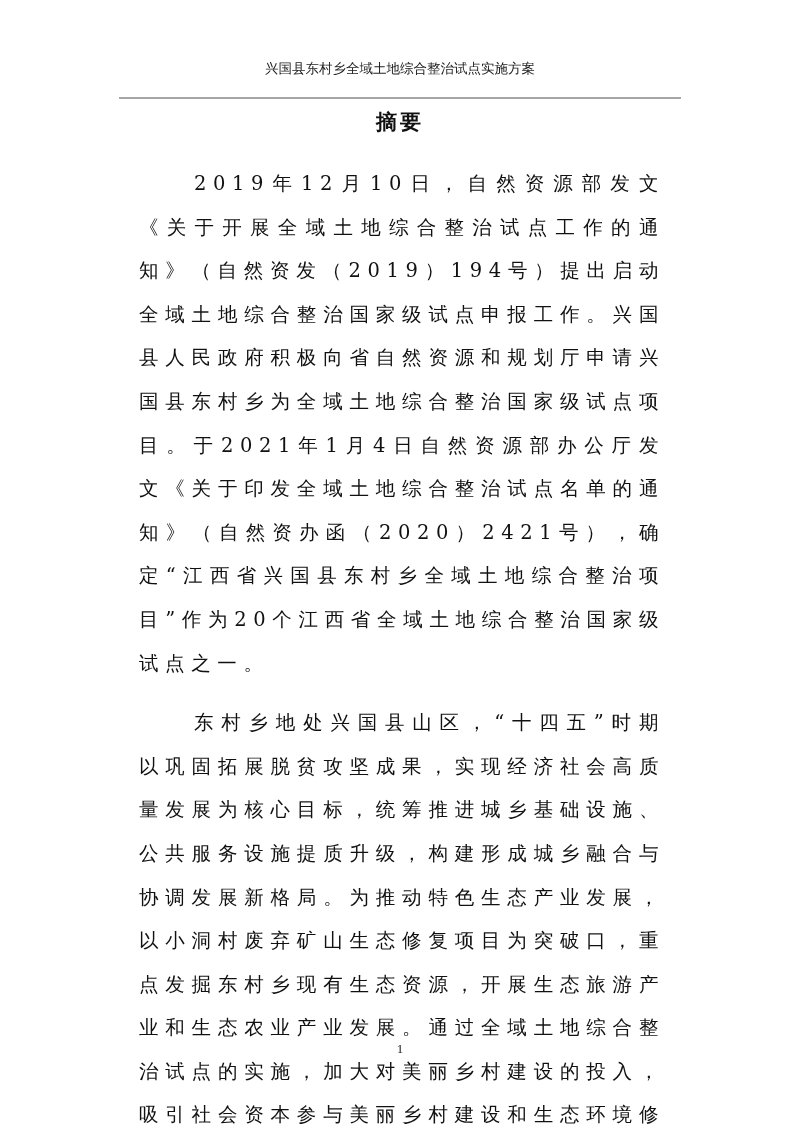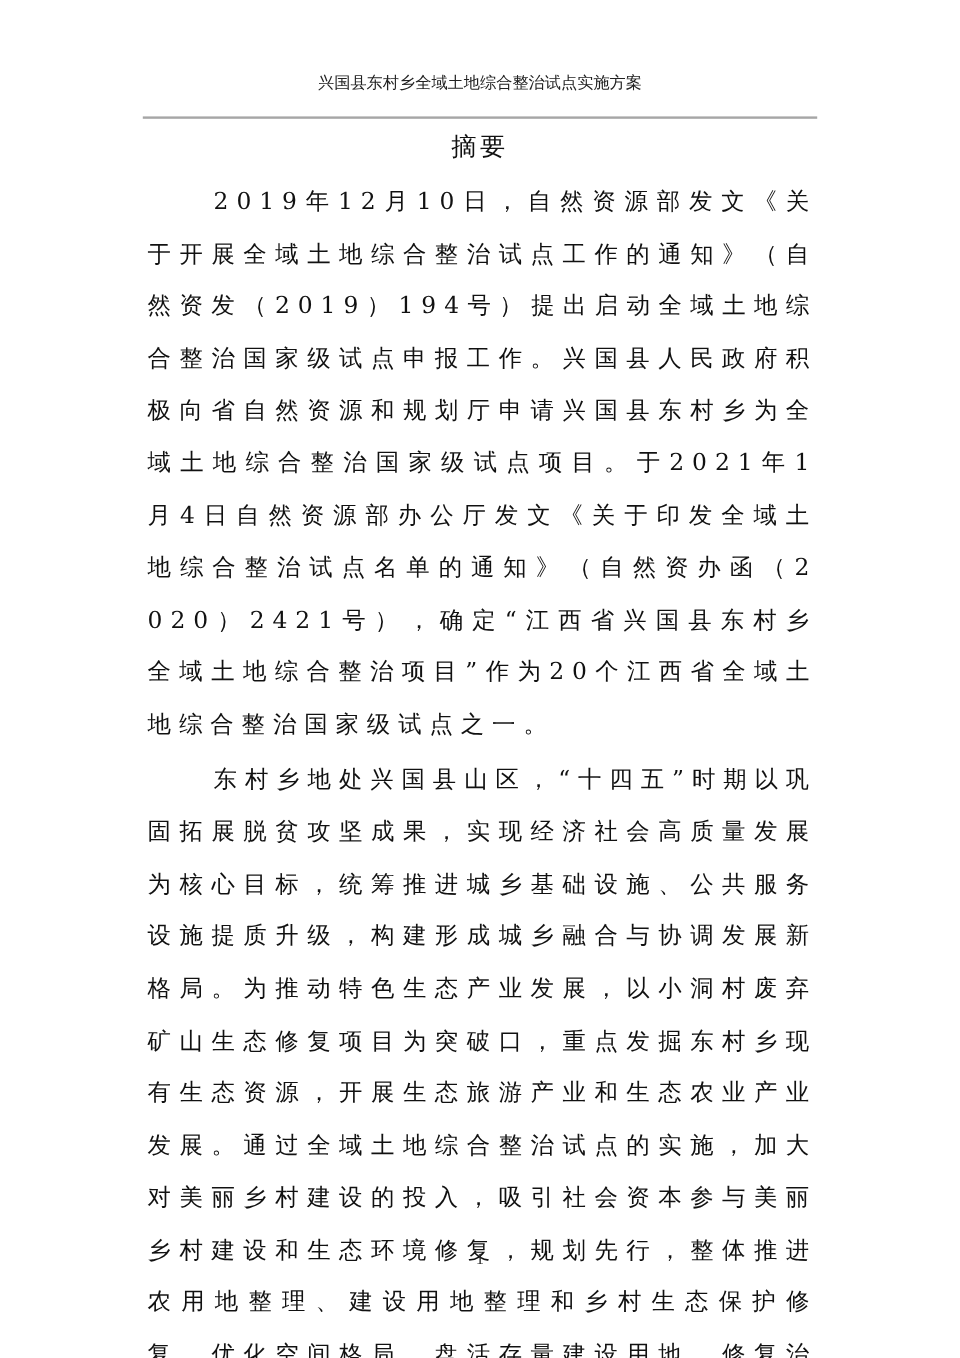--- a/index.html
+++ b/index.html
@@ -41,32 +41,32 @@
       border-top: 2px solid #a6a6a6;
     }
     .title {
       position: absolute;
       top: 108px;
       left: 0;
       width: 800px;
       text-align: center;
       font-family: "DejaVu Serif", "Liberation Serif", serif;
       font-size: 21px;
-      font-weight: normal;
+      font-weight: bold;
       color: #111111;
       letter-spacing: 3px;
     }
     .body-text {
       position: absolute;
       top: 146px;
       left: 123px;
       width: 558px;
     }
     .para {
-      margin: 0;
+      margin: 16px;
       font-size: 19.5px;
       line-height: 43.6px;
       letter-spacing: 6.6px;
       text-align: justify;
       text-indent: 55px;
       word-break: break-all;
       color: #111111;
     }
     .para + .para {
       margin-top: 2px;

